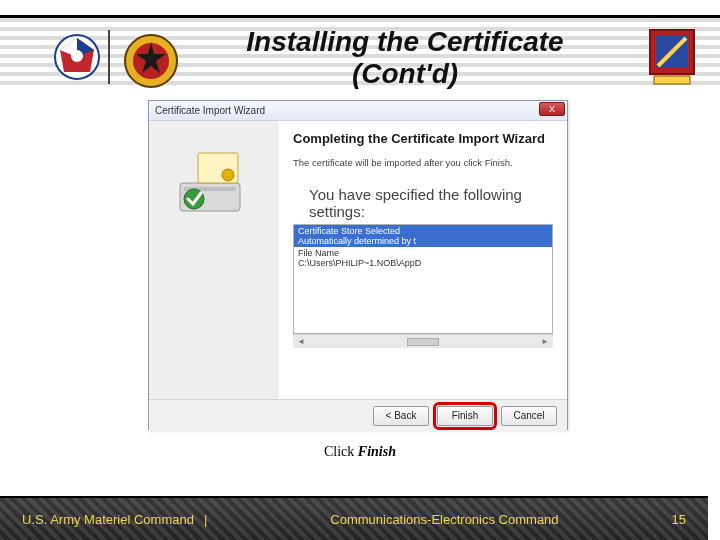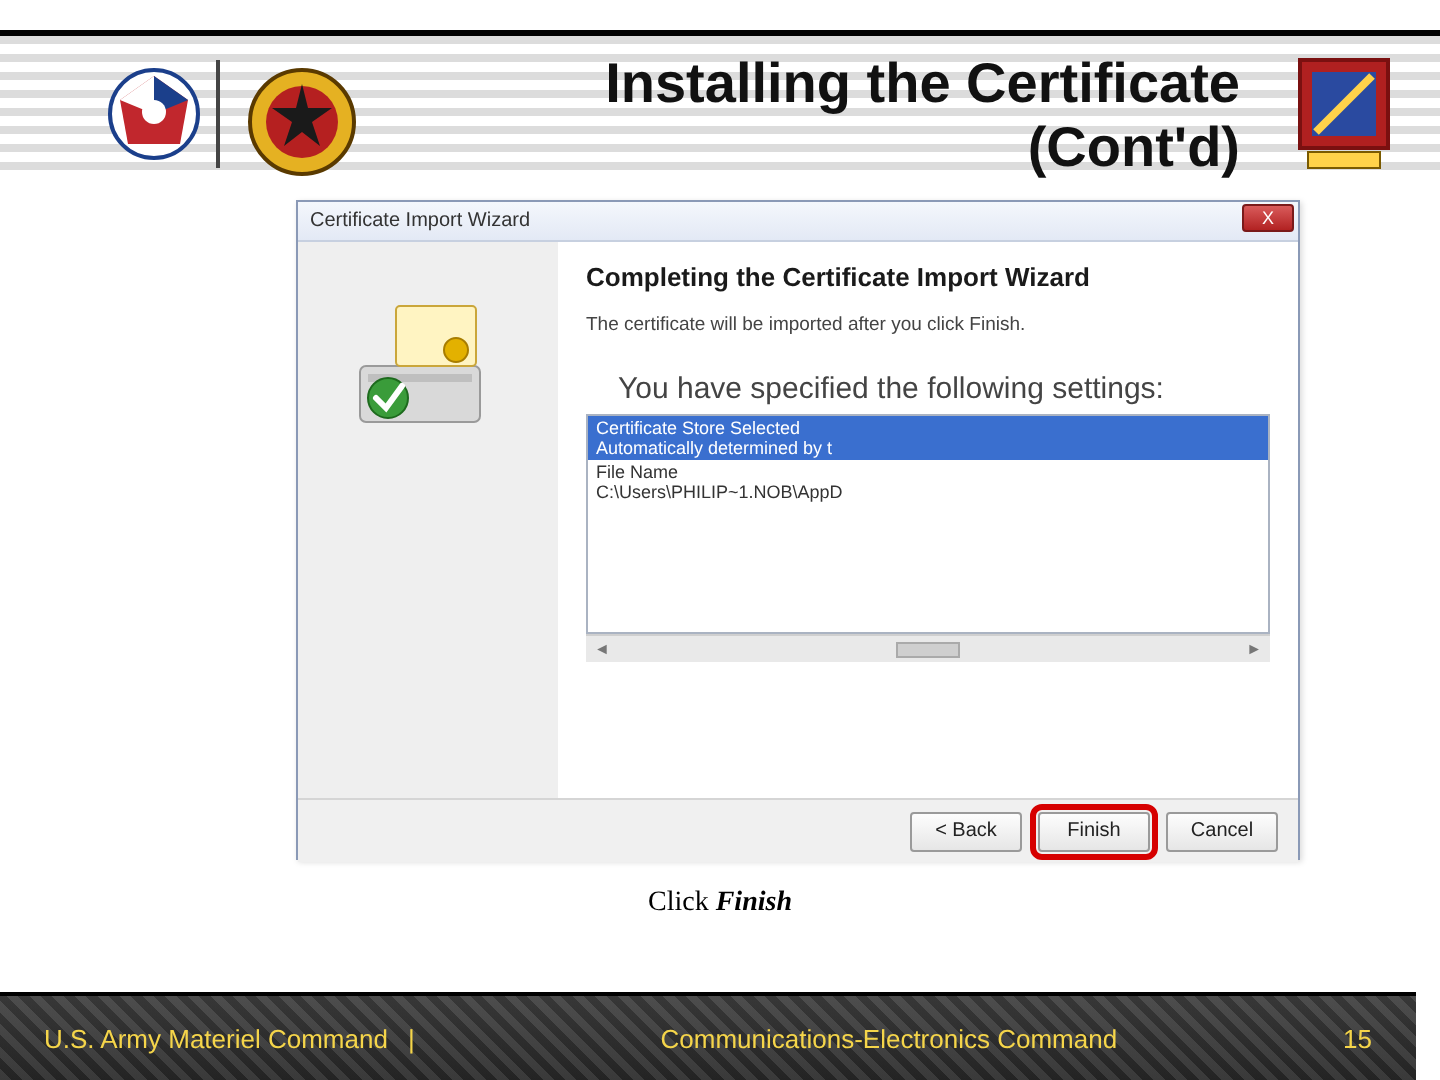--- a/index.html
+++ b/index.html
@@ -17,32 +17,33 @@
   .emblem svg { display: block; }
   .vbar { position: absolute; top: 30px; left: 108px; width: 2px; height: 54px; background: #444; }
 
   .emblem-left { left: 52px; }
   .emblem-mid { left: 122px; }
   .emblem-right { right: 22px; top: 28px; }
 
   .page-title {
     position: absolute;
     top: 26px; left: 190px; right: 100px;
-    text-align: right;
+    text-align: center;
     font-size: 28px;
     font-weight: bold;
     color: #111;
     line-height: 1.15;
+    font-style: italic;
   }
 
   
   .wizard {
     position: absolute;
     left: 148px; top: 100px;
-    width: 502px; height: 330px;
+    width: 420px; height: 330px;
     border: 1px solid #8a99b6;
     background: #fff;
     box-shadow: 1px 1px 3px rgba(0,0,0,0.15);
   }
   .titlebar {
     height: 20px;
     background: linear-gradient(#f4f7fc, #e3e9f5);
     border-bottom: 1px solid #c7d0e0;
     display: flex; align-items: center;
     font-size: 10px; color: #333;

